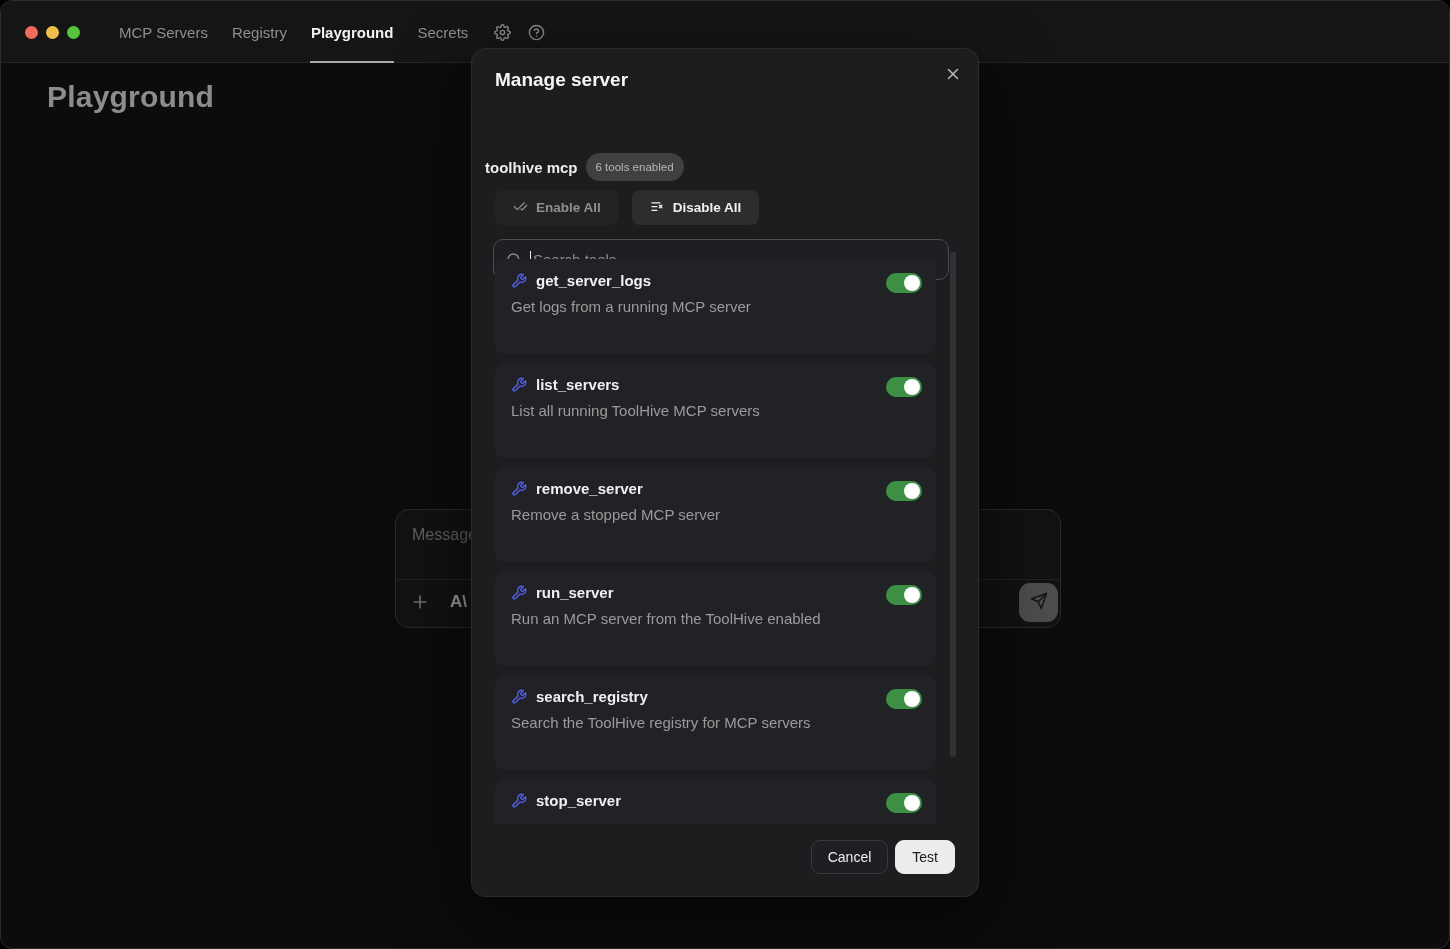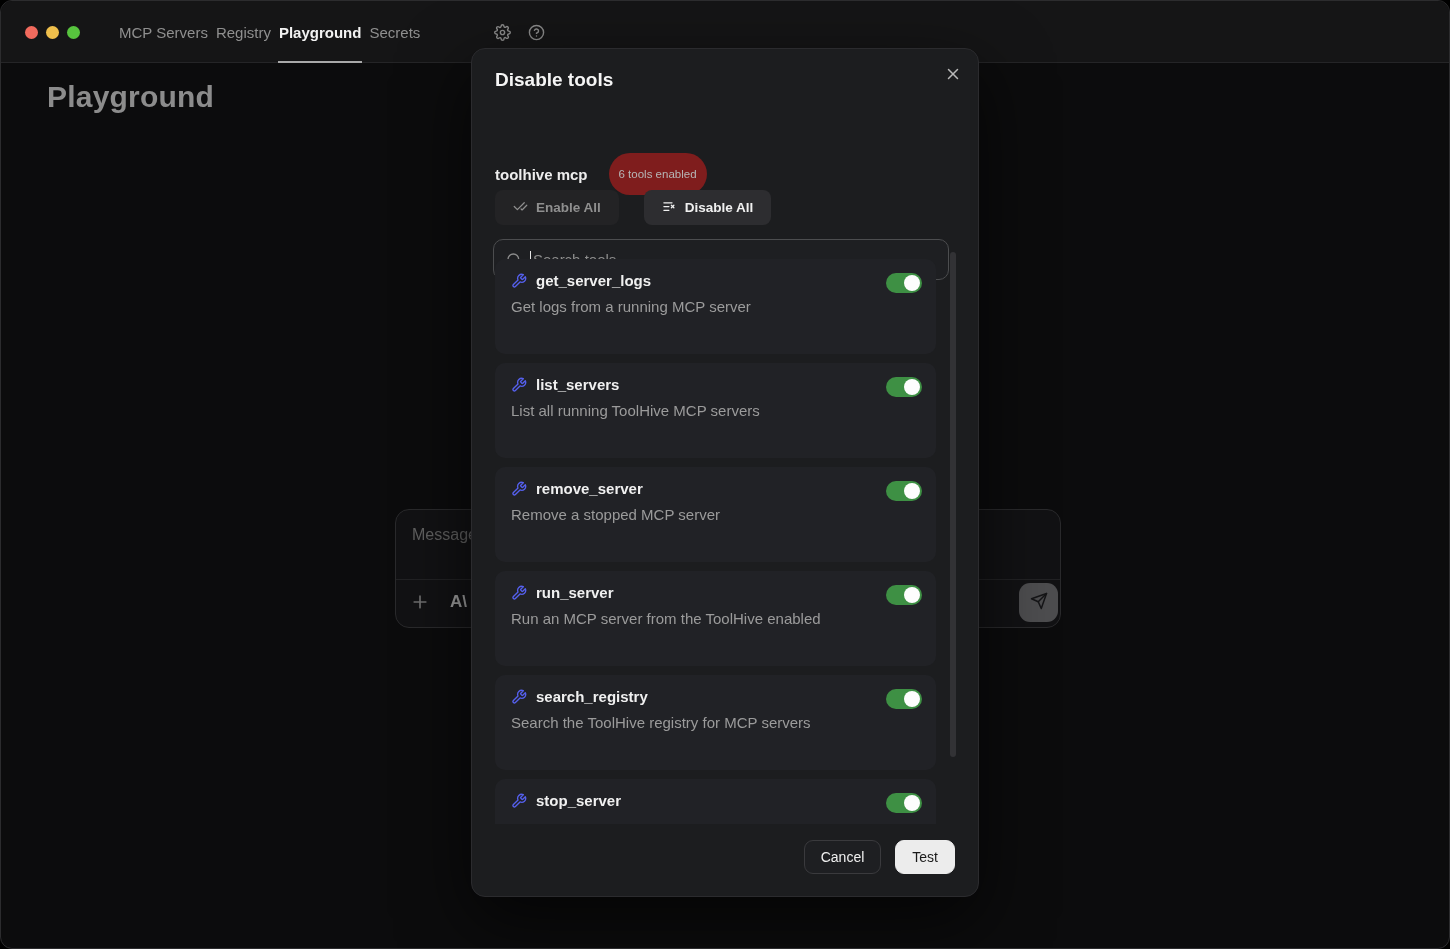--- a/index.html
+++ b/index.html
@@ -5,21 +5,21 @@
   * { margin:0; padding:0; box-sizing:border-box; }
   html,body { width:1450px; height:949px; background:#000; overflow:hidden;
               font-family:"Liberation Sans", sans-serif; }
   .win { position:absolute; inset:0; background:#0c0c0d; border:1px solid #2c2c2e; border-radius:12px; overflow:hidden; }
 
   
   .titlebar { position:absolute; top:0; left:0; right:0; height:62px; background:#151516; border-bottom:1px solid #252527; }
   .lights { position:absolute; left:24px; top:25px; display:flex; gap:8px; }
   .light { width:13px; height:13px; border-radius:50%; }
   .light.red{ background:#f16a5d; } .light.yellow{ background:#efbf4c; } .light.green{ background:#57c43e; }
-  .nav { position:absolute; left:118px; top:0; height:62px; display:flex; gap:8px; align-items:center; }
+  .nav { position:absolute; left:118px; top:0; height:62px; display:flex; gap:24px; align-items:center; }
   .nav-item { position:relative; height:62px; display:flex; align-items:center; font-size:15px; color:#8f8f8f; cursor:default; }
   .nav-item.active { color:#f2f2f2; font-weight:700; }
   .nav-item.active::after { content:""; position:absolute; left:-1px; right:-1px; bottom:0; height:2px; background:#a9a9a9; }
   .tb-icon { position:absolute; top:23px; width:17px; height:17px; color:#8a8a8a; }
   .tb-icon svg { width:17px; height:17px; stroke:#8a8a8a; fill:none; stroke-width:2; stroke-linecap:round; stroke-linejoin:round; }
   #gear { left:493px; } #help { left:527px; }
 
   
   .page-title { position:absolute; left:46px; top:79px; font-size:30px; font-weight:700; color:#8c8c8c; letter-spacing:.2px; }
   .empty-heading { position:absolute; left:0; top:428px; width:1448px; text-align:center; font-size:46px; font-weight:700; color:#4b4b4b; letter-spacing:-.5px; }
@@ -30,24 +30,24 @@
   .composer-plus svg { width:20px; height:20px; stroke:#6f6f6f; stroke-width:2; stroke-linecap:round; fill:none; }
   .composer-model { position:absolute; left:54px; top:82px; font-size:17px; font-weight:700; color:#9e9e9e; }
   .send-btn { position:absolute; left:1018px; top:582px; width:39px; height:39px; border-radius:11px; background:#4d4d4f; display:flex; align-items:center; justify-content:center; }
   .send-btn svg { width:18px; height:18px; stroke:#151517; fill:none; stroke-width:2; stroke-linecap:round; stroke-linejoin:round; }
 
   
   .modal { position:absolute; left:470px; top:47px; width:508px; height:849px; background:#1c1d1f; border:1px solid #2b2b2e; border-radius:14px; box-shadow:0 24px 70px rgba(0,0,0,.65); }
   .modal-title { position:absolute; left:23px; top:20px; font-size:19px; font-weight:700; color:#f5f5f5; }
   .modal-close { position:absolute; right:16px; top:16px; width:18px; height:18px; cursor:pointer; }
   .modal-close svg { width:18px; height:18px; stroke:#b8b8b8; stroke-width:2; stroke-linecap:round; fill:none; }
-  .server-row { position:absolute; left:23px; top:104px; display:flex; align-items:center; gap:21px; }
+  .server-row { position:absolute; left:13px; top:104px; display:flex; align-items:center; gap:8px; }
   .server-name { font-size:15px; font-weight:700; color:#ededed; }
-  .badge { background:#7f1d1d; color:#b6b6b6; font-size:11.5px; padding:15px 10px; border-radius:999px; }
-  .bulk-row { position:absolute; left:23px; top:141px; display:flex; gap:25px; }
+  .badge { background:#404040; color:#b6b6b6; font-size:11.5px; padding:8px 10px; border-radius:999px; }
+  .bulk-row { position:absolute; left:23px; top:141px; display:flex; gap:13px; }
   .bulk-btn { height:35px; display:flex; align-items:center; gap:8px; padding:0 18px; border-radius:8px; font-size:13.5px; }
   .bulk-btn svg { width:15px; height:15px; fill:none; stroke-width:2; stroke-linecap:round; stroke-linejoin:round; }
   .bulk-btn.enable { background:#232325; color:#8f8f8f; font-weight:600; }
   .bulk-btn.enable svg { stroke:#8f8f8f; }
   .bulk-btn.disable { background:#2d2d30; color:#f0f0f0; font-weight:700; }
   .bulk-btn.disable svg { stroke:#f0f0f0; }
   .search-box { position:absolute; left:21px; top:145px; width:456px; height:41px; margin-top:45px; background:#1e1f22; border:1.5px solid #4c4d4f; border-radius:10px; display:flex; align-items:center; padding:0 12px; gap:8px; }
   .search-box svg { width:16px; height:16px; stroke:#8c8c8c; fill:none; stroke-width:2; stroke-linecap:round; flex:none; }
   .caret { width:1px; height:18px; background:#e6e6e6; margin-right:-6px; }
   .search-box input { background:transparent; border:none; outline:none; color:#d8d8d8; font-size:15px; width:100%; font-family:"Liberation Sans", sans-serif; }
@@ -57,21 +57,21 @@
   .tool-card { position:relative; width:441px; height:95px; margin-top:9px; background:#212226; border-radius:10px; padding:13px 16px; }
   .tool-card:first-child { margin-top:10px; }
   .tool-head { display:flex; align-items:center; gap:9px; }
   .tool-head svg { width:16px; height:16px; stroke:#5560ee; fill:none; stroke-width:2; stroke-linecap:round; stroke-linejoin:round; flex:none; }
   .tool-name { font-size:15px; font-weight:700; color:#f0f0f0; }
   .tool-desc { margin-top:9px; font-size:15px; color:#9b9b9b; }
   .toggle { position:absolute; right:14px; top:14px; width:36px; height:20px; border-radius:999px; background:#3e9044; }
   .toggle .knob { position:absolute; right:2px; top:2px; width:16px; height:16px; border-radius:50%; background:#fdfdfd; }
   .vscroll { position:absolute; left:478px; top:203px; width:6px; height:505px; background:#323235; border-radius:3px; }
 
-  .modal-footer { position:absolute; left:0; right:23px; top:791px; display:flex; justify-content:flex-end; gap:14px; }
+  .modal-footer { position:absolute; left:0; right:23px; top:791px; display:flex; justify-content:flex-end; gap:7px; }
   .btn { height:34px; border-radius:9px; font-size:14px; display:flex; align-items:center; justify-content:center; padding:0 16px; font-family:"Liberation Sans", sans-serif; }
   .btn.cancel { background:#1e1f22; border:1px solid #3a3a3d; color:#f0f0f0; }
   .btn.save { background:#ececec; border:1px solid #ececec; color:#1a1a1a; font-weight:500; }
 </style>
 </head>
 <body>
 
 <div class="win">
 
   <div class="page-title">Playground</div>
@@ -117,21 +117,21 @@
     <div class="tb-icon" id="help">
       <svg viewBox="0 0 24 24">
           <circle cx="12" cy="12" r="10"></circle>
           <path d="M9.09 9a3 3 0 0 1 5.83 1c0 2-3 3-3 3"></path>
           <path d="M12 17h.01"></path>
         </svg>
     </div>
   </div>
 
   <div class="modal">
-    <div class="modal-title">Disable tools</div>
+    <div class="modal-title">Manage server</div>
     <div class="modal-close">
       <svg viewBox="0 0 24 24">
           <path d="M18 6 6 18"></path>
           <path d="m6 6 12 12"></path>
         </svg>
     </div>
 
     <div class="server-row">
       <span class="server-name">toolhive mcp</span>
       <span class="badge">6 tools enabled</span>

